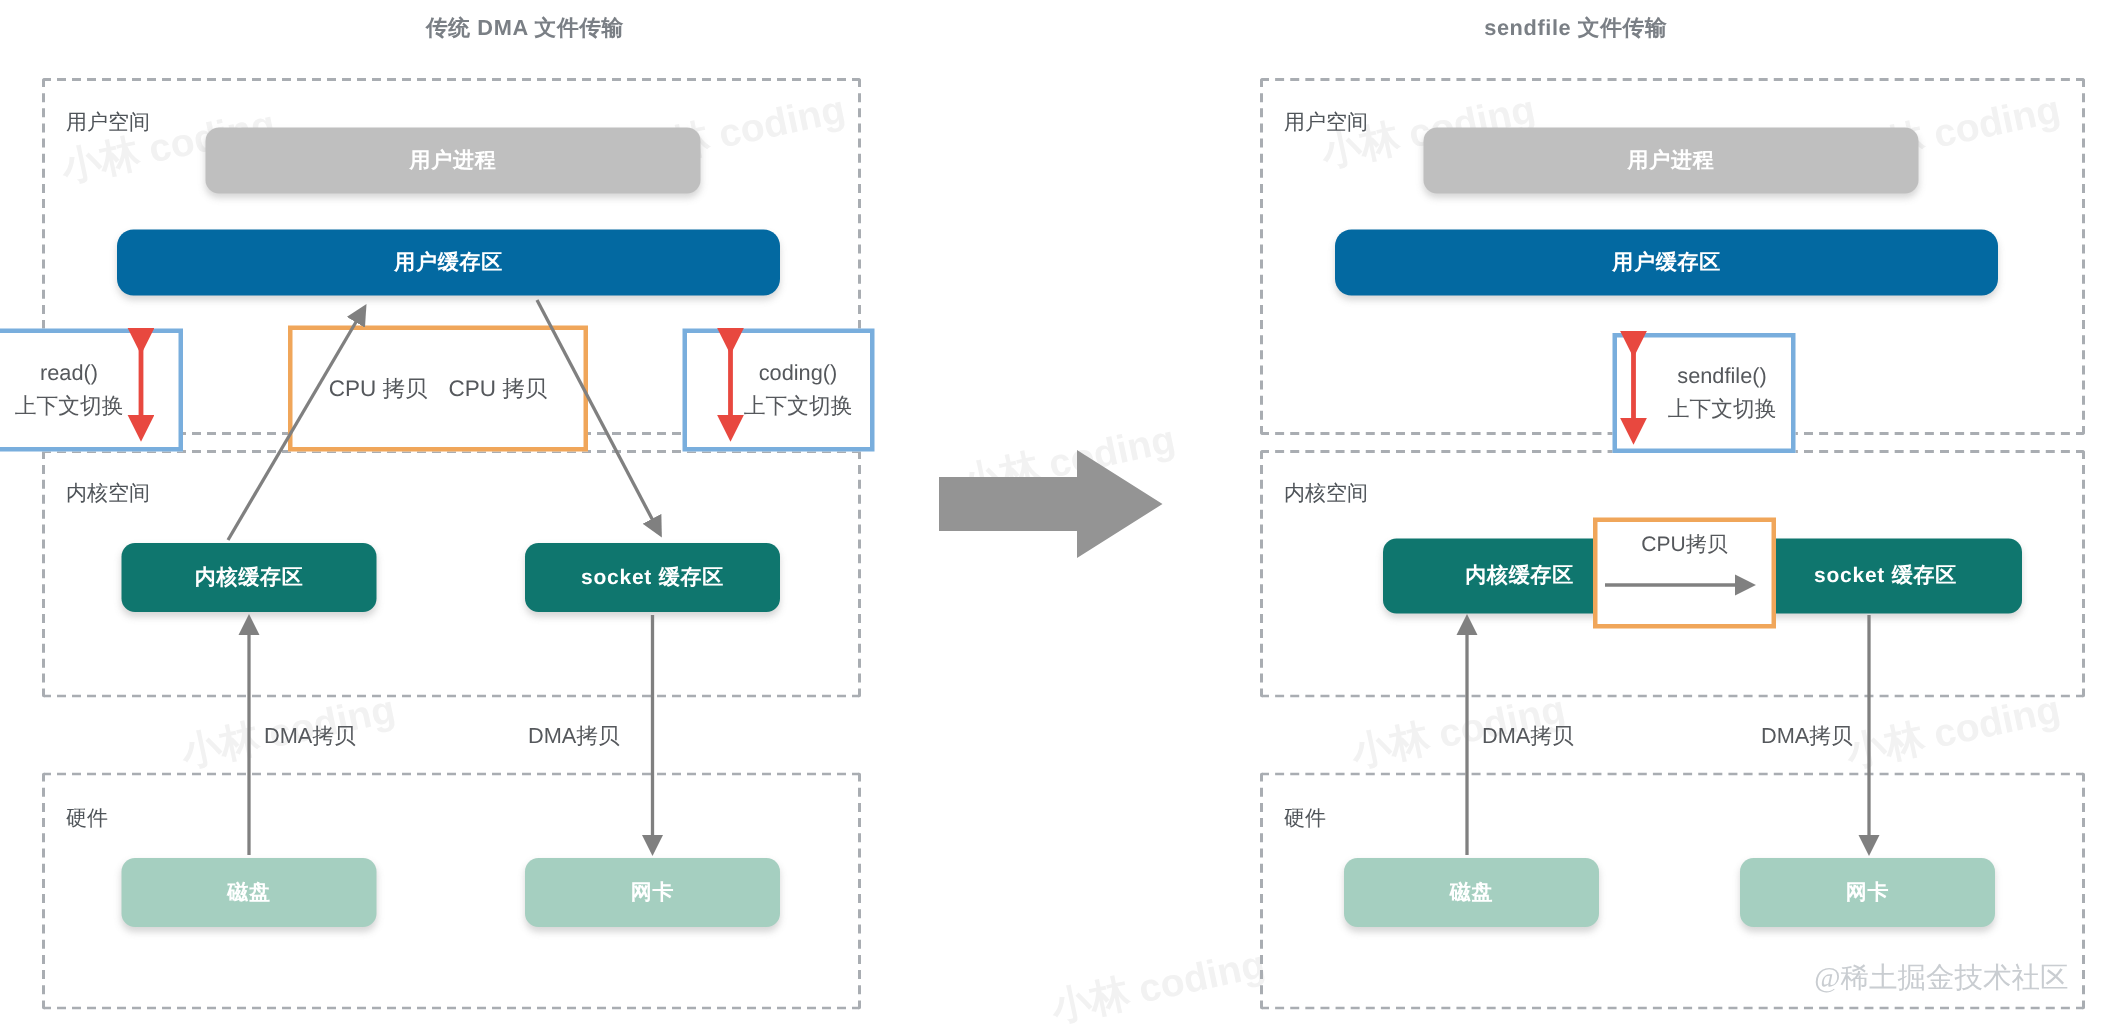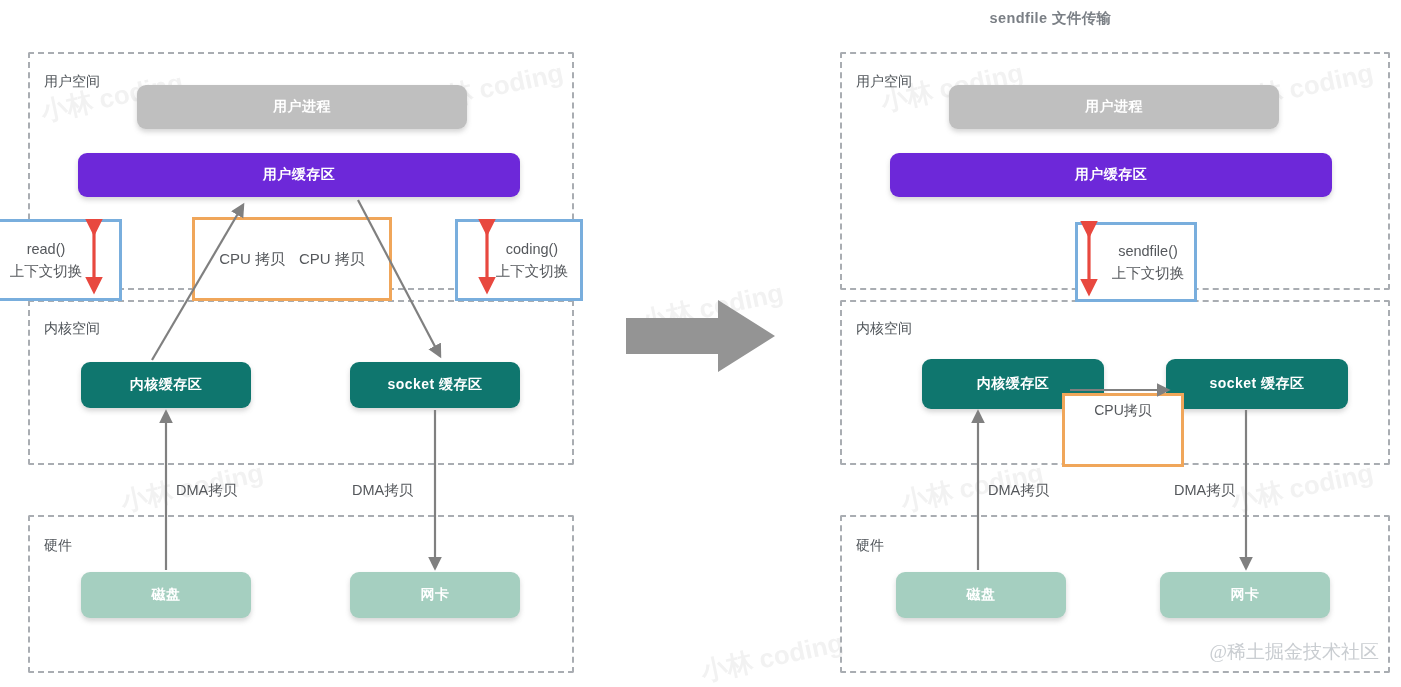--- a/index.html
+++ b/index.html
@@ -29,21 +29,21 @@
 
   
   .block{
     position:absolute;box-sizing:border-box;border-radius:9px;
     display:flex;align-items:center;justify-content:center;
     color:#ffffff;font-size:14px;font-weight:bold;
     box-shadow:0 3px 5px rgba(120,120,120,.30);
     letter-spacing:.5px;
   }
   .block.gray{background:#bfbfbf;}
-  .block.yellow{background:#6d28d9;}
+  .block.yellow{background:#0369a1;border-radius:11px;}
   .block.red{background:#0f766e;}
   .block.green{background:#a5cfc0;}
 
   
   .callout{
     position:absolute;box-sizing:border-box;background:#ffffff;
     display:flex;align-items:center;
   }
   .callout.blue{border:3px solid #79aedd;}
   .callout.orange{border:3px solid #f0a65a;justify-content:center;}
@@ -80,20 +80,21 @@
 <div class="wm-bg" style="left:120px;top:470px;">小林 coding</div>
 <div class="wm-bg" style="left:640px;top:290px;">小林 coding</div>
 <div class="wm-bg" style="left:880px;top:70px;">小林 coding</div>
 <div class="wm-bg" style="left:1230px;top:70px;">小林 coding</div>
 <div class="wm-bg" style="left:900px;top:470px;">小林 coding</div>
 <div class="wm-bg" style="left:1230px;top:470px;">小林 coding</div>
 <div class="wm-bg" style="left:700px;top:640px;">小林 coding</div>
 
 <div class="panel" id="panel-left">
 
+  <div class="diagram-title">传统 DMA 文件传输</div>
 
   <div class="region" style="left:28px;top:52px;width:546px;height:238px;"></div>
   <div class="region-label" style="left:44px;top:73px;">用户空间</div>
 
   <div class="region" style="left:28px;top:300px;width:546px;height:165px;"></div>
   <div class="region-label" style="left:44px;top:320px;">内核空间</div>
 
   <div class="region" style="left:28px;top:515px;width:546px;height:158px;"></div>
   <div class="region-label" style="left:44px;top:537px;">硬件</div>
 
@@ -183,21 +184,21 @@
     <span>网卡</span>
   </div>
 
   <div class="callout blue" style="left:375px;top:222px;width:122px;height:80px;">
     <div class="callout-text" style="padding-left:24px;">
       <span class="l1">sendfile()</span>
       <span class="l2">上下文切换</span>
     </div>
   </div>
 
-  <div class="callout orange" style="left:362px;top:345px;width:122px;height:74px;align-items:flex-start;margin-top:48px;">
+  <div class="callout orange" style="left:362px;top:345px;width:122px;height:74px;align-items:flex-start;">
     <div style="width:100%;padding-top:6px;text-align:center;font-size:14px;color:#55585c;white-space:nowrap;">CPU拷贝</div>
   </div>
 
   <div style="position:absolute;left:288px;top:481px;font-size:14.5px;color:#55585c;white-space:nowrap;">DMA拷贝</div>
   <div style="position:absolute;left:474px;top:481px;font-size:14.5px;color:#55585c;white-space:nowrap;">DMA拷贝</div>
 </div>
 
 <svg class="overlay" viewBox="0 0 1401 687">
   <defs>
     <marker id="grayhead" markerWidth="9" markerHeight="9" refX="5.2" refY="3.2" orient="auto">

